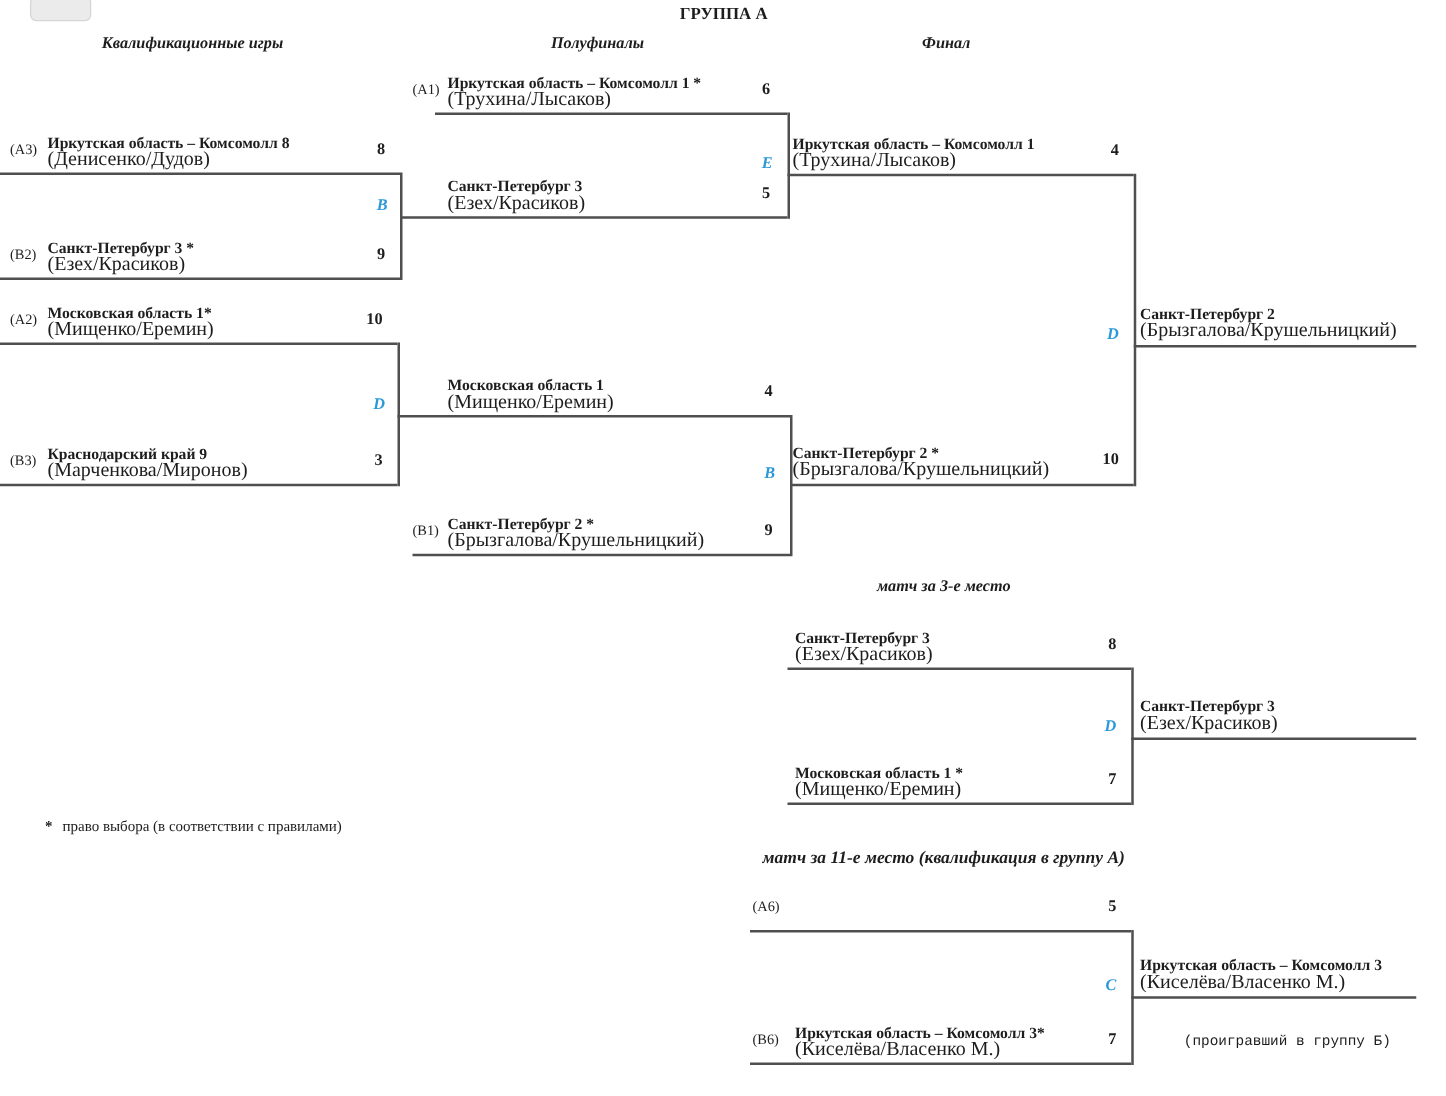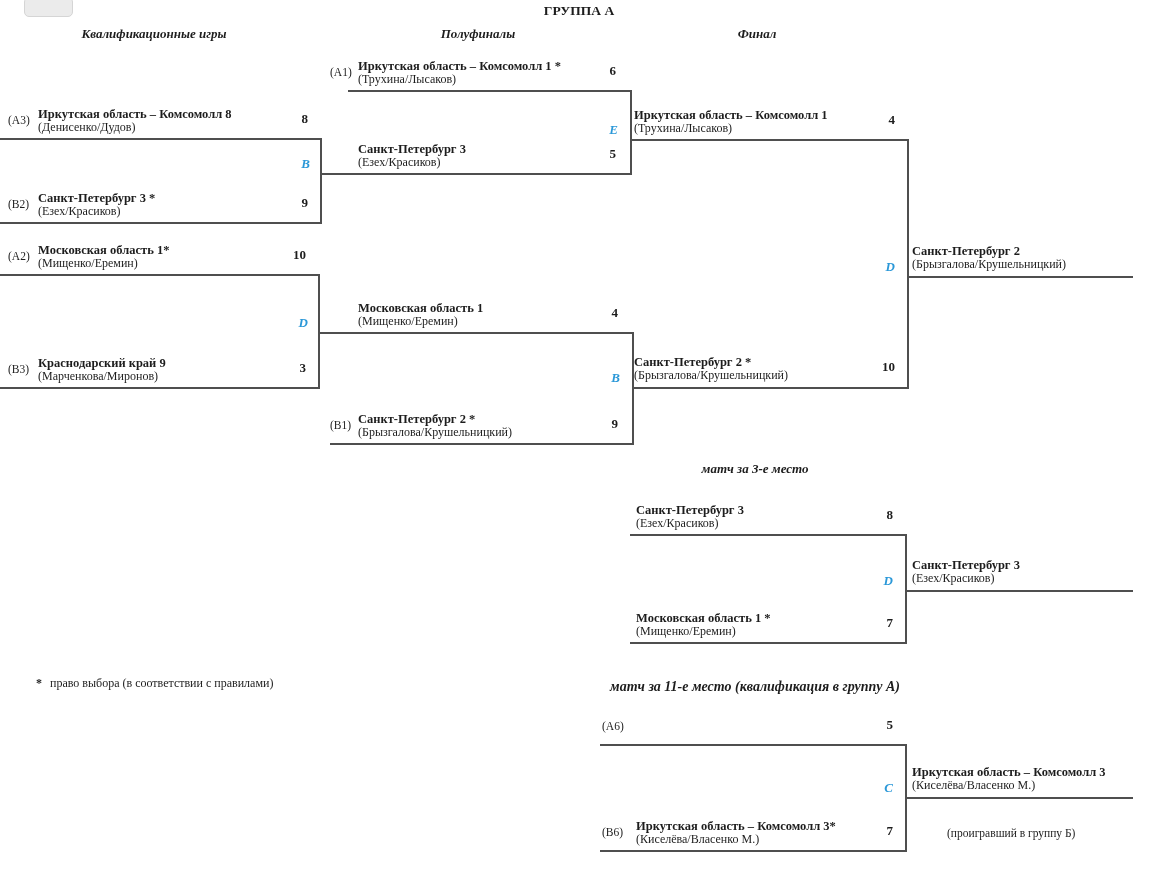--- a/index.html
+++ b/index.html
@@ -11,25 +11,25 @@
   #canvas{
     position:relative;width:1157px;height:877px;background:#fff;overflow:hidden;
     font-family:"Liberation Serif","DejaVu Serif",serif;color:var(--text);
   }
   .hl{position:absolute;height:2px;background:var(--line);}
   .vl{position:absolute;width:2px;background:var(--line);}
   .title{position:absolute;transform:translateX(-50%);font-weight:bold;font-size:13.5px;white-space:nowrap;}
   .colhead{position:absolute;transform:translateX(-50%);font-weight:bold;font-style:italic;font-size:13px;white-space:nowrap;}
   .team{position:absolute;white-space:nowrap;}
   .tname{font-weight:bold;font-size:12.5px;line-height:14px;}
-  .tplayers{font-size:12px;line-height:13px;}
+  .tplayers{font-size:16px;line-height:13px;}
   .mlabel{position:absolute;font-size:11.5px;white-space:nowrap;}
   .score{position:absolute;font-weight:bold;font-size:13px;width:34px;text-align:right;}
   .sheet{position:absolute;font-weight:bold;font-style:italic;font-size:13px;color:var(--accent);width:26px;text-align:right;}
-  .note{position:absolute;font-size:11.5px;white-space:nowrap;}
+  .note{position:absolute;font-size:11.5px;white-space:nowrap;font-family:Liberation Mono, monospace;}
   .footnote{position:absolute;font-size:12px;white-space:nowrap;}
   .footnote .marker{font-weight:bold;margin-right:8px;}
   .ui-button{
     position:absolute;left:24px;top:-3px;width:47px;height:18px;
     background:#ebebeb;border:1px solid #d5d5d5;border-radius:5px;
   }
 </style>
 </head>
 <body>
 
@@ -164,17 +164,17 @@
     <div class="tplayers">(Киселёва/Власенко М.)</div>
   </div>
   <div class="score" style="left:859px;top:823px">7</div>
   <div class="sheet" style="left:867px;top:780px">C</div>
   <div class="team" style="left:912px;top:765px">
     <div class="tname">Иркутская область – Комсомолл 3</div>
     <div class="tplayers">(Киселёва/Власенко М.)</div>
   </div>
   <div class="note" style="left:947px;top:827px">(проигравший в группу Б)</div>
 
-  <div class="footnote" style="left:36px;top:676px">
+  <div class="footnote" style="left:36px;top:654px">
     <span class="marker">*</span><span>право выбора (в соответствии с правилами)</span>
   </div>
 
 </div>
 
 </body></html>

